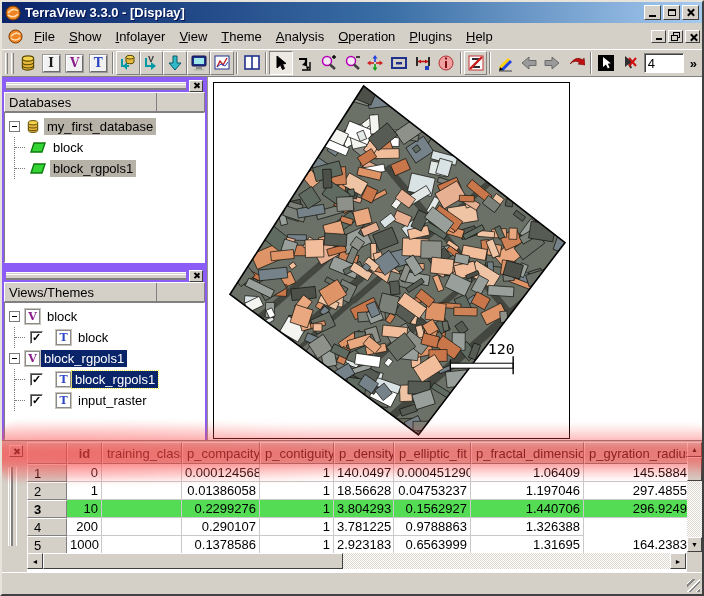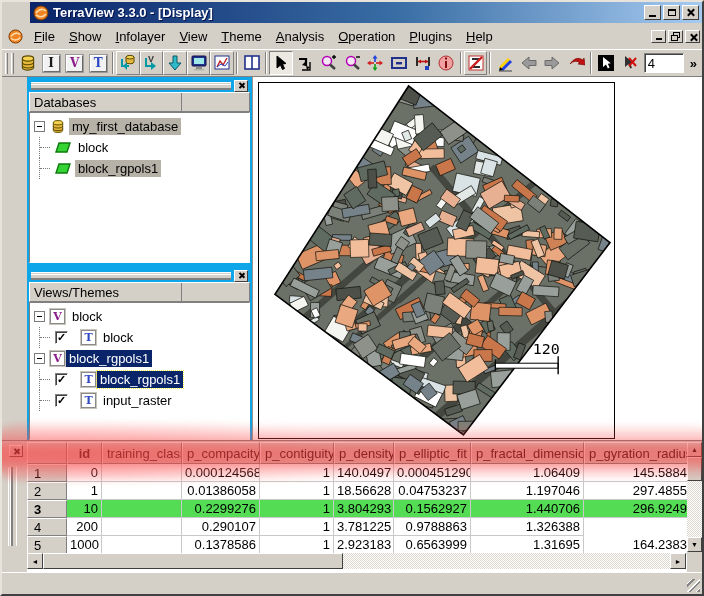--- a/index.html
+++ b/index.html
@@ -5,21 +5,21 @@
   html,body{margin:0;padding:0;background:#3a6ea5;}
   *{box-sizing:border-box;}
   .win{
     position:relative;width:704px;height:596px;background:#d4d0c8;
     border:2px solid;border-color:#e8e4dc #404040 #404040 #e8e4dc;
     font-family:"Liberation Sans",sans-serif;font-size:13px;color:#000;
     overflow:hidden;display:flex;flex-direction:column;
   }
   
   .titlebar{height:21px;background:linear-gradient(90deg,#0a246a,#3a6ea5 55%,#a6caf0);
-    display:flex;align-items:center;padding:0 3px;flex:0 0 auto;margin-left:28px;}
+    display:flex;align-items:center;padding:0 3px;flex:0 0 auto;}
   .titlebar .ttl{color:#fff;font-weight:bold;font-size:13px;margin-left:4px;flex:1;
     text-shadow:1px 1px 0 #00114d;white-space:nowrap;}
   .winbtn{width:17px;height:15px;margin-left:2px;background:#d4d0c8;
     border:1px solid;border-color:#fff #404040 #404040 #fff;
     display:flex;align-items:center;justify-content:center;font-size:10px;line-height:1;
     font-weight:bold;color:#000;}
   .mdi-btn{width:15px;height:13px;}
   .glyph-min{width:7px;height:2px;background:#000;margin-top:7px;}
   .glyph-max{width:8px;height:7px;border:1px solid #000;border-top:2px solid #000;}
   .glyph-x{position:relative;width:9px;height:9px;}
@@ -43,21 +43,21 @@
   .tb-btn.raised{border-color:#fff #808080 #808080 #fff;background:#d4d0c8;}
   .ltr{width:17px;height:17px;background:#f2f2f2;border:1px solid;border-color:#fff #6a6a6a #6a6a6a #fff;
     box-shadow:0 0 0 1px #9a9a9a;display:flex;align-items:center;justify-content:center;
     font-family:"DejaVu Serif",serif;font-weight:bold;font-size:12px;line-height:1;}
   .scale-input{width:40px;height:20px;border:1px solid;border-color:#808080 #fff #fff #808080;
     box-shadow:inset 1px 1px 0 #404040;font-family:"Liberation Sans",sans-serif;font-size:13px;
     padding:0 3px;margin:0 3px;}
   .more{font-size:13px;font-weight:bold;padding:0 3px;}
   
   .main{flex:1;display:flex;min-height:0;}
-  .dock{width:225px;flex:0 0 auto;background:#0ea5e9;padding:2px 2px 0 2px;display:flex;flex-direction:column;margin-left:25px;}
+  .dock{width:205px;flex:0 0 auto;background:#8b5cf6;padding:2px 2px 0 2px;display:flex;flex-direction:column;}
   .panel{display:flex;flex-direction:column;min-height:0;}
   .panel.p1{height:184px;flex:0 0 auto;}
   .panel.p2{flex:1;}
   .pgrip{height:13px;display:flex;align-items:center;padding:1px 2px;}
   .pgrip .bars{flex:1;height:8px;border-top:3px double #fff;border-bottom:1px solid #808080;
     background:linear-gradient(#d4d0c8 0 3px,#808080 3px 4px,#fff 4px 5px,#d4d0c8 5px);}
   .pclose{width:14px;height:12px;margin-left:3px;background:#d4d0c8;
     border:1px solid;border-color:#fff #404040 #404040 #fff;
     display:flex;align-items:center;justify-content:center;}
   .pclose .glyph-x{width:7px;height:7px;}

